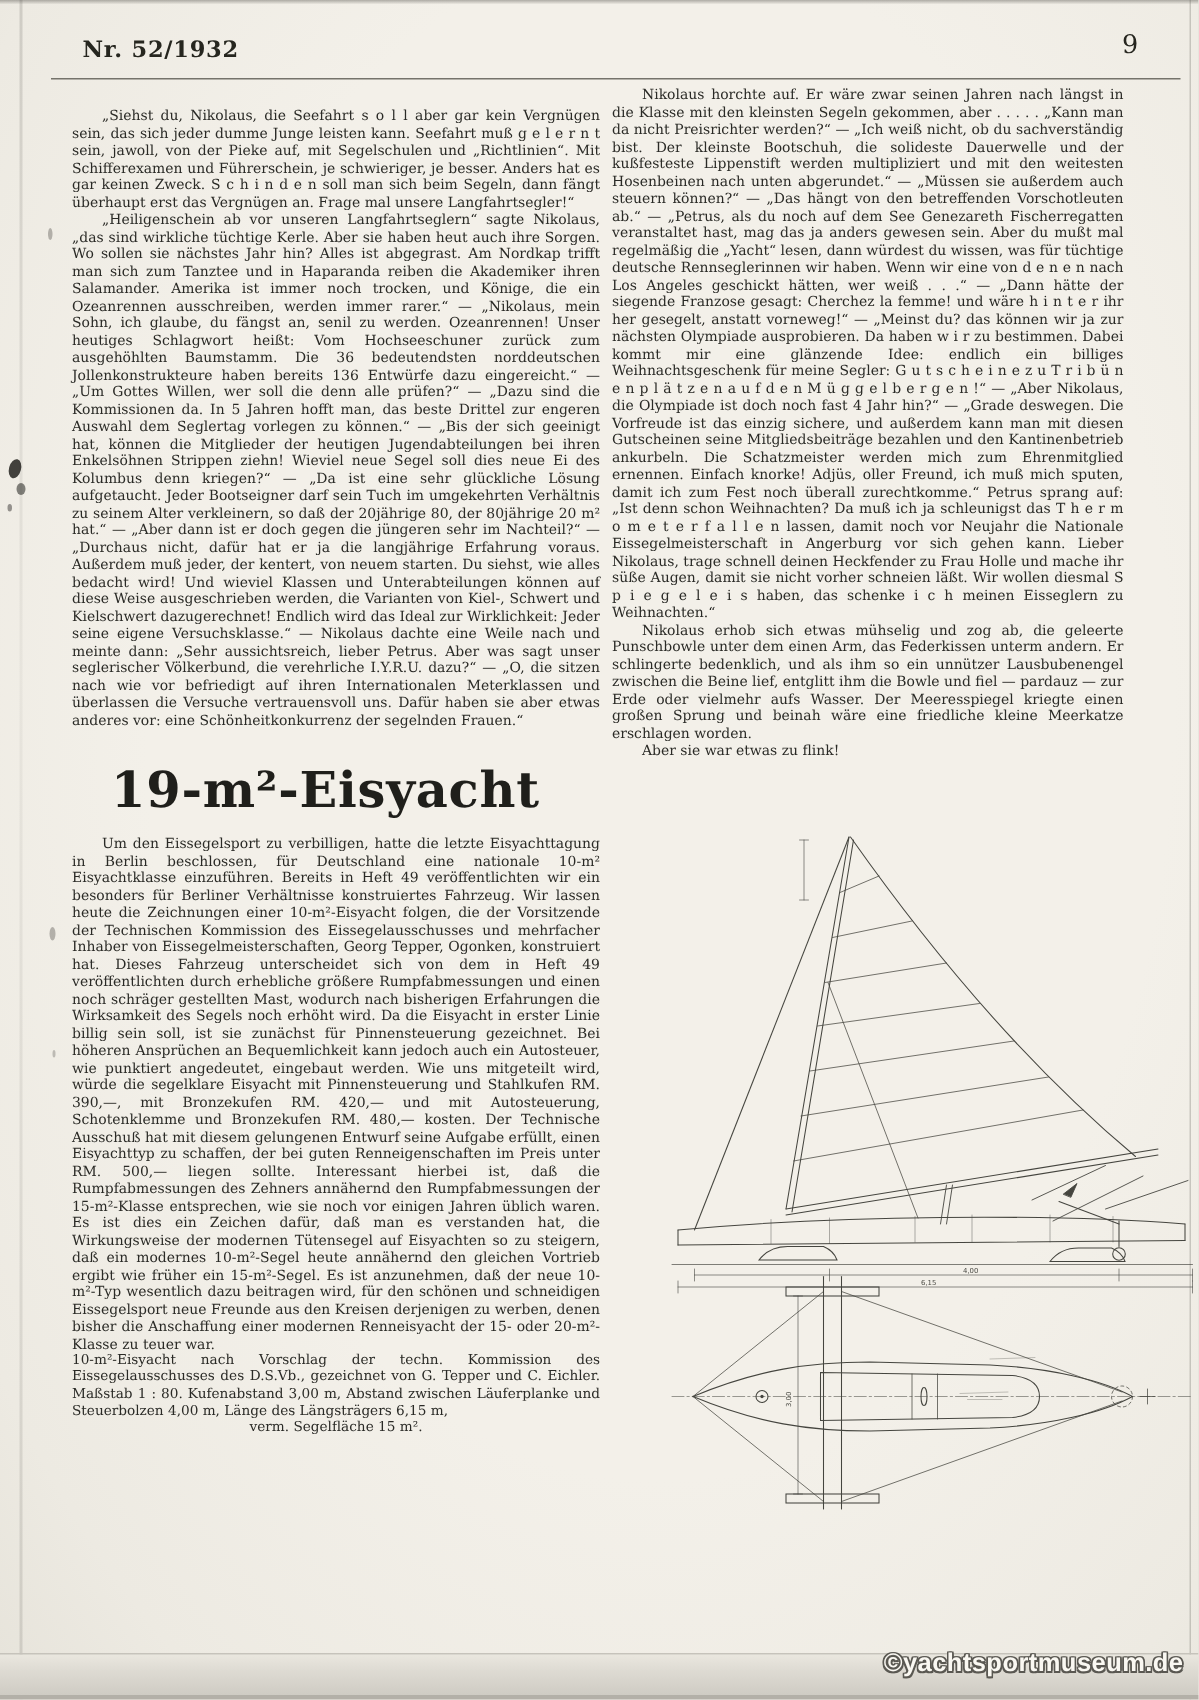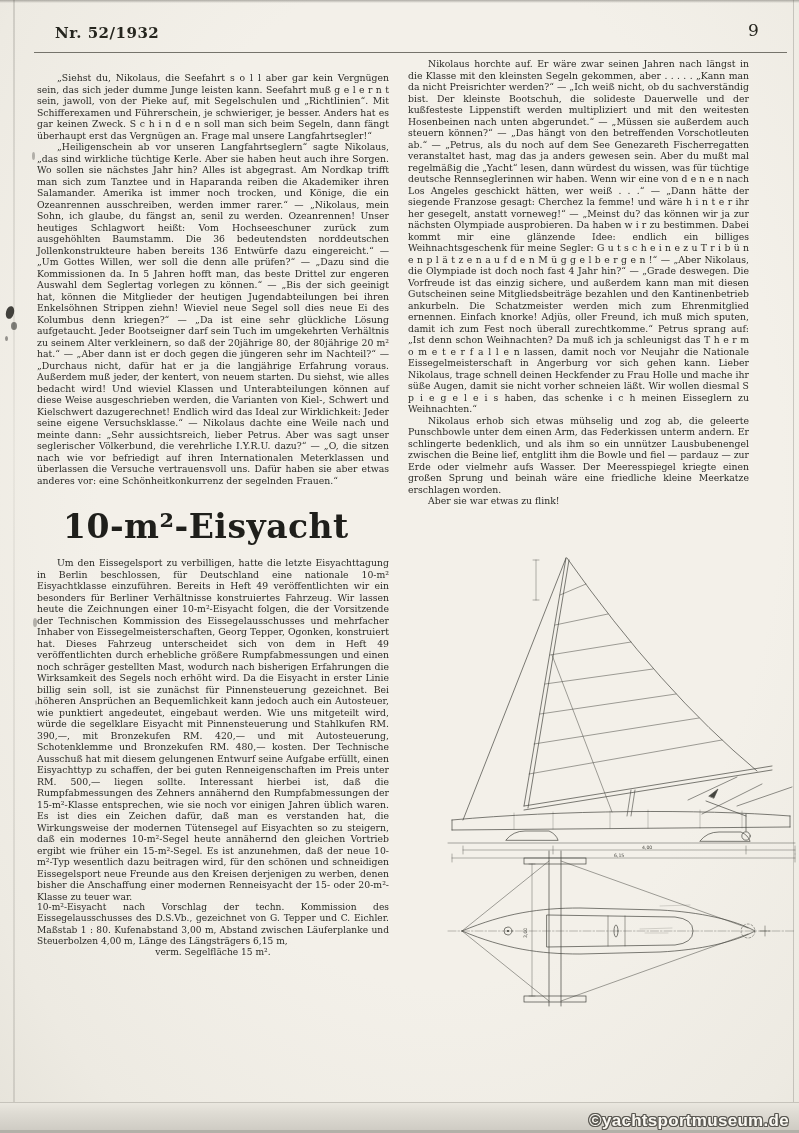--- a/index.html
+++ b/index.html
@@ -18,36 +18,36 @@
                background:linear-gradient(to bottom, rgba(70,68,62,.18), rgba(70,68,62,.05) 40%, rgba(70,68,62,.16));}
   .right-edge{position:absolute;top:0;bottom:0;right:5px;width:1px;background:rgba(95,93,87,.28);}
   .blob{position:absolute;background:#23221f;border-radius:50%;}
   
   .header-issue{position:absolute;left:55px;top:24px;font-size:15px;font-weight:bold;
                 letter-spacing:.5px;color:#26261f;}
   .header-page{position:absolute;left:748px;top:20px;font-size:17px;color:#26261f;}
   .header-rule{position:absolute;left:34px;right:12px;top:52px;height:1px;background:#75736b;}
   
   .col{position:absolute;color:#2a2a26;}
-  .col-left{left:37px;top:72px;width:352px;}
+  .col-left{left:48px;top:72px;width:352px;}
   .col-right{left:408px;top:58px;width:341px;}
   .col p{margin:0;text-align:justify;font-size:9.3px;line-height:11.5px;
          text-indent:20px;hyphens:auto;}
   p.no-indent{text-indent:0;}
   .headline{font-size:33px;font-weight:700;color:#1f1f1b;letter-spacing:.5px;
             margin:23px 0 12px 26px;text-indent:0;line-height:36px;
             font-family:"DejaVu Serif", serif;}
   .caption{}
   .caption p{font-size:9.1px;line-height:11.3px;text-indent:0;}
   .caption .cap-last{text-align:center;}
   
   .drawing{position:absolute;left:440px;top:548px;width:356px;height:472px;}
   .drawing text{font-family:"DejaVu Sans", sans-serif;font-size:4.6px;fill:#4a4a44;}
   
-  .watermark{position:absolute;right:10px;bottom:2px;
+  .watermark{position:absolute;right:10px;bottom:14px;
              font-family:"Liberation Sans", sans-serif;font-weight:bold;font-size:17px;
              letter-spacing:.3px;color:#faf8f2;
              text-shadow:-1px -1px 0 #5a5852, 1px -1px 0 #5a5852, -1px 1px 0 #5a5852,
                           1px 1px 0 #5a5852, 0 -1px 0 #5a5852, 0 1px 0 #5a5852,
                          -1px 0 0 #5a5852, 1px 0 0 #5a5852;}
 </style>
 </head>
 <body>
 
 <div class="page">
@@ -62,21 +62,21 @@
   <div class="blob" style="left:33px;top:618px;width:4px;height:9px;opacity:.3;"></div>
   <div class="blob" style="left:35px;top:700px;width:2px;height:5px;opacity:.25;"></div>
 
   <div class="header-issue">Nr. 52/1932</div>
   <div class="header-page">9</div>
   <div class="header-rule"></div>
 
   <div class="col col-left">
     <p>„Siehst du, Nikolaus, die Seefahrt s o l l aber gar kein Vergnügen sein, das sich jeder dumme Junge leisten kann. Seefahrt muß g e l e r n t sein, jawoll, von der Pieke auf, mit Segelschulen und „Richtlinien“. Mit Schifferexamen und Führerschein, je schwieriger, je besser. Anders hat es gar keinen Zweck. S c h i n d e n soll man sich beim Segeln, dann fängt überhaupt erst das Vergnügen an. Frage mal unsere Langfahrtsegler!“</p>
     <p>„Heiligenschein ab vor unseren Langfahrtseglern“ sagte Nikolaus, „das sind wirkliche tüchtige Kerle. Aber sie haben heut auch ihre Sorgen. Wo sollen sie nächstes Jahr hin? Alles ist abgegrast. Am Nordkap trifft man sich zum Tanztee und in Haparanda reiben die Akademiker ihren Salamander. Amerika ist immer noch trocken, und Könige, die ein Ozeanrennen ausschreiben, werden immer rarer.“ — „Nikolaus, mein Sohn, ich glaube, du fängst an, senil zu werden. Ozeanrennen! Unser heutiges Schlagwort heißt: Vom Hochseeschuner zurück zum ausgehöhlten Baumstamm. Die 36 bedeutendsten norddeutschen Jollenkonstrukteure haben bereits 136 Entwürfe dazu eingereicht.“ — „Um Gottes Willen, wer soll die denn alle prüfen?“ — „Dazu sind die Kommissionen da. In 5 Jahren hofft man, das beste Drittel zur engeren Auswahl dem Seglertag vorlegen zu können.“ — „Bis der sich geeinigt hat, können die Mitglieder der heutigen Jugendabteilungen bei ihren Enkelsöhnen Strippen ziehn! Wieviel neue Segel soll dies neue Ei des Kolumbus denn kriegen?“ — „Da ist eine sehr glückliche Lösung aufgetaucht. Jeder Bootseigner darf sein Tuch im umgekehrten Verhältnis zu seinem Alter verkleinern, so daß der 20jährige 80, der 80jährige 20 m² hat.“ — „Aber dann ist er doch gegen die jüngeren sehr im Nachteil?“ — „Durchaus nicht, dafür hat er ja die langjährige Erfahrung voraus. Außerdem muß jeder, der kentert, von neuem starten. Du siehst, wie alles bedacht wird! Und wieviel Klassen und Unterabteilungen können auf diese Weise ausgeschrieben werden, die Varianten von Kiel-, Schwert und Kielschwert dazugerechnet! Endlich wird das Ideal zur Wirklichkeit: Jeder seine eigene Versuchsklasse.“ — Nikolaus dachte eine Weile nach und meinte dann: „Sehr aussichtsreich, lieber Petrus. Aber was sagt unser seglerischer Völkerbund, die verehrliche I.Y.R.U. dazu?“ — „O, die sitzen nach wie vor befriedigt auf ihren Internationalen Meterklassen und überlassen die Versuche vertrauensvoll uns. Dafür haben sie aber etwas anderes vor: eine Schönheitkonkurrenz der segelnden Frauen.“</p>
-    <h1 class="headline">10-m²-Eisyacht</h1>
+    <h1 class="headline">19-m²-Eisyacht</h1>
     <p>Um den Eissegelsport zu verbilligen, hatte die letzte Eisyachttagung in Berlin beschlossen, für Deutschland eine nationale 10-m² Eisyachtklasse einzuführen. Bereits in Heft 49 veröffentlichten wir ein besonders für Berliner Verhältnisse konstruiertes Fahrzeug. Wir lassen heute die Zeichnungen einer 10-m²-Eisyacht folgen, die der Vorsitzende der Technischen Kommission des Eissegelausschusses und mehrfacher Inhaber von Eissegelmeisterschaften, Georg Tepper, Ogonken, konstruiert hat. Dieses Fahrzeug unterscheidet sich von dem in Heft 49 veröffentlichten durch erhebliche größere Rumpfabmessungen und einen noch schräger gestellten Mast, wodurch nach bisherigen Erfahrungen die Wirksamkeit des Segels noch erhöht wird. Da die Eisyacht in erster Linie billig sein soll, ist sie zunächst für Pinnensteuerung gezeichnet. Bei höheren Ansprüchen an Bequemlichkeit kann jedoch auch ein Autosteuer, wie punktiert angedeutet, eingebaut werden. Wie uns mitgeteilt wird, würde die segelklare Eisyacht mit Pinnensteuerung und Stahlkufen RM. 390,—, mit Bronzekufen RM. 420,— und mit Autosteuerung, Schotenklemme und Bronzekufen RM. 480,— kosten. Der Technische Ausschuß hat mit diesem gelungenen Entwurf seine Aufgabe erfüllt, einen Eisyachttyp zu schaffen, der bei guten Renneigenschaften im Preis unter RM. 500,— liegen sollte. Interessant hierbei ist, daß die Rumpfabmessungen des Zehners annähernd den Rumpfabmessungen der 15-m²-Klasse entsprechen, wie sie noch vor einigen Jahren üblich waren. Es ist dies ein Zeichen dafür, daß man es verstanden hat, die Wirkungsweise der modernen Tütensegel auf Eisyachten so zu steigern, daß ein modernes 10-m²-Segel heute annähernd den gleichen Vortrieb ergibt wie früher ein 15-m²-Segel. Es ist anzunehmen, daß der neue 10-m²-Typ wesentlich dazu beitragen wird, für den schönen und schneidigen Eissegelsport neue Freunde aus den Kreisen derjenigen zu werben, denen bisher die Anschaffung einer modernen Renneisyacht der 15- oder 20-m²-Klasse zu teuer war.</p>
     <div class="caption">
       <p class="no-indent">10-m²-Eisyacht nach Vorschlag der techn. Kommission des Eissegelausschusses des D.S.Vb., gezeichnet von G. Tepper und C. Eichler. Maßstab 1 : 80. Kufenabstand 3,00 m, Abstand zwischen Läuferplanke und Steuerbolzen 4,00 m, Länge des Längsträgers 6,15 m,</p>
       <p class="no-indent cap-last">verm. Segelfläche 15 m².</p>
     </div>
   </div>
 
   <div class="col col-right">
     <p>Nikolaus horchte auf. Er wäre zwar seinen Jahren nach längst in die Klasse mit den kleinsten Segeln gekommen, aber . . . . . „Kann man da nicht Preisrichter werden?“ — „Ich weiß nicht, ob du sachverständig bist. Der kleinste Bootschuh, die solideste Dauerwelle und der kußfesteste Lippenstift werden multipliziert und mit den weitesten Hosenbeinen nach unten abgerundet.“ — „Müssen sie außerdem auch steuern können?“ — „Das hängt von den betreffenden Vorschotleuten ab.“ — „Petrus, als du noch auf dem See Genezareth Fischerregatten veranstaltet hast, mag das ja anders gewesen sein. Aber du mußt mal regelmäßig die „Yacht“ lesen, dann würdest du wissen, was für tüchtige deutsche Rennseglerinnen wir haben. Wenn wir eine von d e n e n nach Los Angeles geschickt hätten, wer weiß . . .“ — „Dann hätte der siegende Franzose gesagt: Cherchez la femme! und wäre h i n t e r ihr her gesegelt, anstatt vorneweg!“ — „Meinst du? das können wir ja zur nächsten Olympiade ausprobieren. Da haben w i r zu bestimmen. Dabei kommt mir eine glänzende Idee: endlich ein billiges Weihnachtsgeschenk für meine Segler: G u t s c h e i n e  z u  T r i b ü n e n p l ä t z e n  a u f  d e n  M ü g g e l b e r g e n !“ — „Aber Nikolaus, die Olympiade ist doch noch fast 4 Jahr hin?“ — „Grade deswegen. Die Vorfreude ist das einzig sichere, und außerdem kann man mit diesen Gutscheinen seine Mitgliedsbeiträge bezahlen und den Kantinenbetrieb ankurbeln. Die Schatzmeister werden mich zum Ehrenmitglied ernennen. Einfach knorke! Adjüs, oller Freund, ich muß mich sputen, damit ich zum Fest noch überall zurechtkomme.“ Petrus sprang auf: „Ist denn schon Weihnachten? Da muß ich ja schleunigst das T h e r m o m e t e r  f a l l e n lassen, damit noch vor Neujahr die Nationale Eissegelmeisterschaft in Angerburg vor sich gehen kann. Lieber Nikolaus, trage schnell deinen Heckfender zu Frau Holle und mache ihr süße Augen, damit sie nicht vorher schneien läßt. Wir wollen diesmal S p i e g e l e i s haben, das schenke i c h meinen Eisseglern zu Weihnachten.“</p>
     <p>Nikolaus erhob sich etwas mühselig und zog ab, die geleerte Punschbowle unter dem einen Arm, das Federkissen unterm andern. Er schlingerte bedenklich, und als ihm so ein unnützer Lausbubenengel zwischen die Beine lief, entglitt ihm die Bowle und fiel — pardauz — zur Erde oder vielmehr aufs Wasser. Der Meeresspiegel kriegte einen großen Sprung und beinah wäre eine friedliche kleine Meerkatze erschlagen worden.</p>

